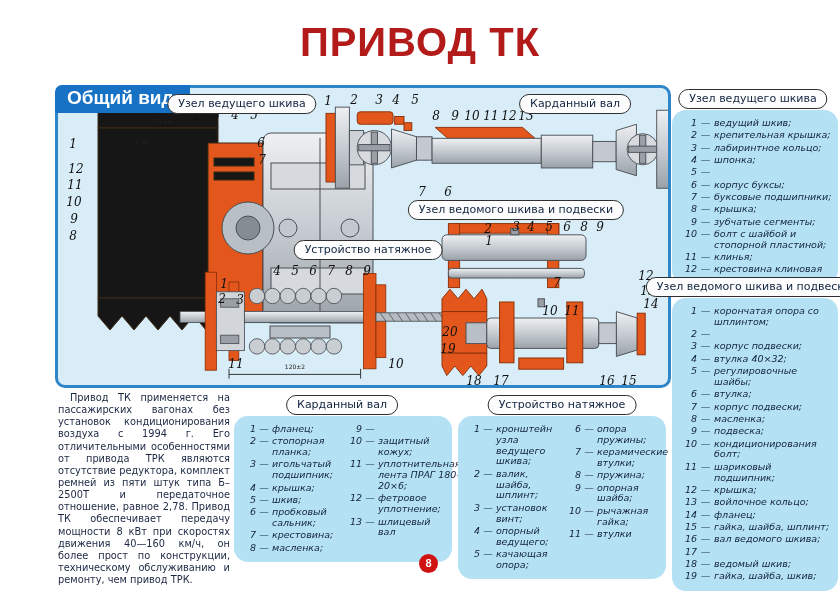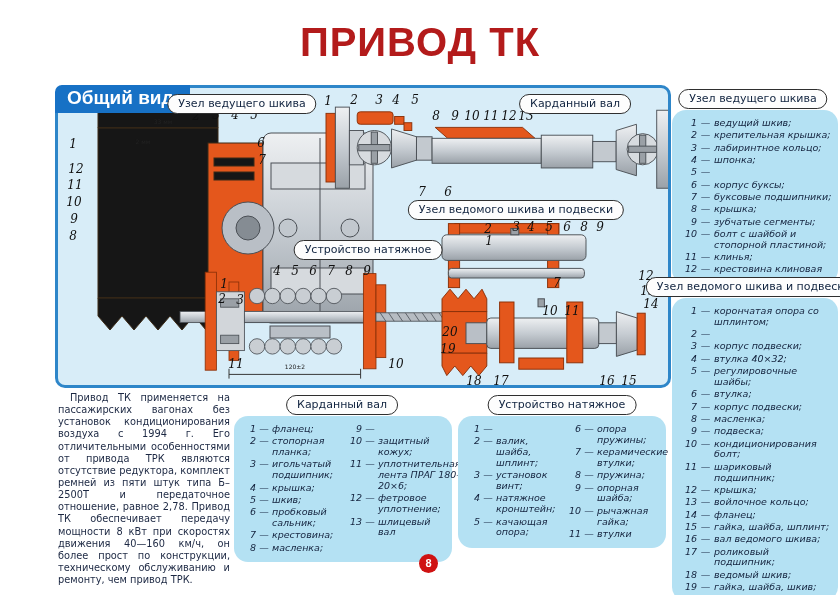--- a/index.html
+++ b/index.html
@@ -374,21 +374,20 @@
         <span class="t">гайка, шайба, шплинт;</span>
       </div>
       <div class="li">
         <span class="n">16</span>
         <span class="d">—</span>
         <span class="t">вал ведомого шкива;</span>
       </div>
       <div class="li">
         <span class="n">17</span>
         <span class="d">—</span>
-        <span class="t">роликовый подшипник;</span>
       </div>
       <div class="li">
         <span class="n">18</span>
         <span class="d">—</span>
         <span class="t">ведомый шкив;</span>
       </div>
       <div class="li">
         <span class="n">19</span>
         <span class="d">—</span>
         <span class="t">гайка, шайба, шкив;</span>
@@ -468,35 +467,36 @@
         </div>
       </div>
   </div>
 
   <div class="pill" style="left:562px;top:405px">Устройство натяжное</div>
   <div class="listbox cols" style="left:458px;top:416px;width:194px;min-height:96px;">
     <div class="col">
         <div class="li">
           <span class="n">1</span>
           <span class="d">—</span>
+          <span class="t">кронштейн узла ведущего шкива;</span>
         </div>
         <div class="li">
           <span class="n">2</span>
           <span class="d">—</span>
           <span class="t">валик, шайба, шплинт;</span>
         </div>
         <div class="li">
           <span class="n">3</span>
           <span class="d">—</span>
           <span class="t">установок винт;</span>
         </div>
         <div class="li">
           <span class="n">4</span>
           <span class="d">—</span>
-          <span class="t">натяжное кронштейн;</span>
+          <span class="t">опорный ведущего;</span>
         </div>
         <div class="li">
           <span class="n">5</span>
           <span class="d">—</span>
           <span class="t">качающая опора;</span>
         </div>
       </div>
     <div class="col">
         <div class="li">
           <span class="n">6</span>

